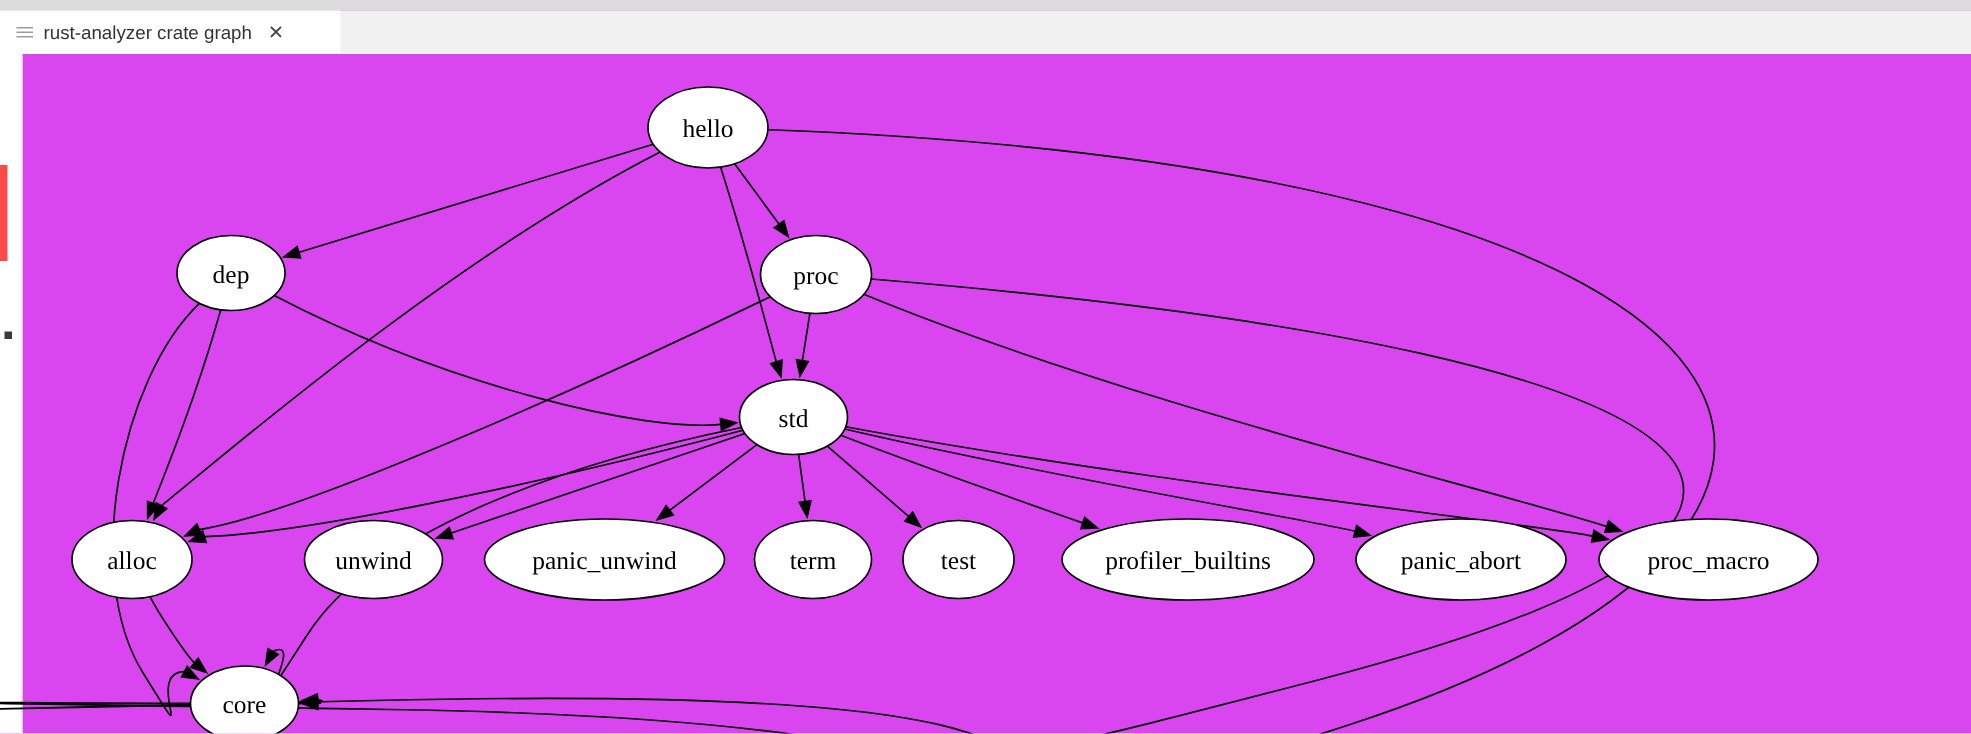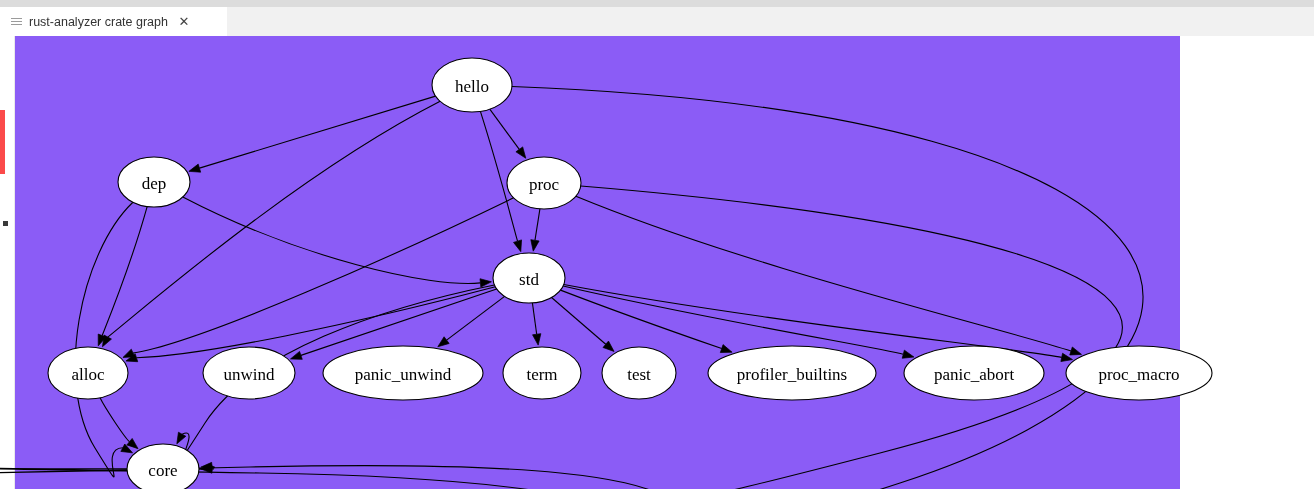--- a/index.html
+++ b/index.html
@@ -1,17 +1,17 @@
 <!DOCTYPE html>
 <html><head>
 <meta charset="utf-8">
 <style>
   html,body{margin:0;padding:0;background:#ffffff;}
   body{width:1314px;height:489px;overflow:hidden;font-family:"Liberation Sans",sans-serif;}
-  #app{position:relative;width:1180px;height:489px;background:#8b5cf6;}
+  #app{position:relative;width:1314px;height:489px;background:#d946ef;}
 
   
   .titlestrip{position:absolute;left:0;top:0;width:1314px;height:7px;background:#dcdcdc;}
   .tabbar{position:absolute;left:0;top:7px;width:1314px;height:29px;background:#f1f1f1;}
   .tab{position:absolute;left:0;top:0;height:29px;width:227px;background:#ffffff;
        display:flex;align-items:center;box-sizing:border-box;padding:0 8px 0 10px;}
   .tab-icon{width:13px;height:13px;margin-right:6px;flex:none;position:relative;}
   .tab-icon i{position:absolute;left:1px;width:11px;height:1px;background:#9b9b9b;display:block;}
   .tab-icon i:nth-child(1){top:3px;}
   .tab-icon i:nth-child(2){top:6px;}

